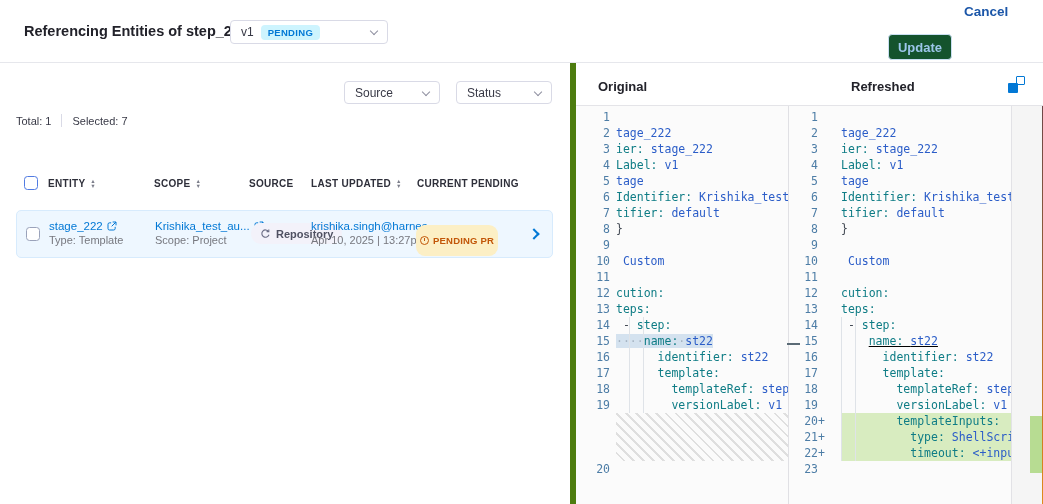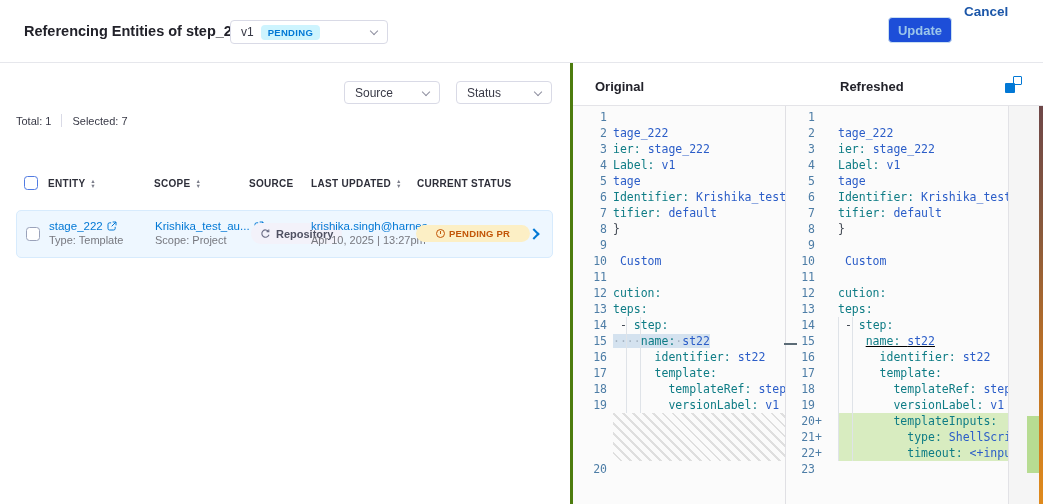--- a/index.html
+++ b/index.html
@@ -7,21 +7,21 @@
   body { font-family:"Liberation Sans", sans-serif; }
   #screen { position:relative; width:1043px; height:504px; background:#fff; overflow:hidden; }
 
   
   .topbar { position:absolute; left:0; top:0; width:1043px; height:63px; background:#fff; border-bottom:1px solid #e6e7ec; z-index:5; }
   .title { position:absolute; left:24px; top:23px; font-size:14.5px; font-weight:bold; color:#22222a; }
   .version-select { position:absolute; left:230px; top:20px; width:158px; height:24px; border:1px solid #d9dae6; border-radius:4px; background:#fff; display:flex; align-items:center; padding:0 10px; gap:7px; cursor:pointer; }
   .version-text { font-size:12px; color:#383946; }
   .stable-badge { font-size:9.5px; font-weight:bold; color:#0278d5; background:#cdf4fe; border-radius:4px; padding:2px 7px; letter-spacing:.3px; }
   .caret { width:6px; height:6px; border-right:1.4px solid #8f90a0; border-bottom:1.4px solid #8f90a0; transform:rotate(45deg); margin-left:auto; margin-top:-3px; flex:none; }
-  .update-btn { position:absolute; left:888px; top:17px; width:64px; height:26px; border:1px solid #c9dff2; border-radius:4px; background:#1d4ed8; color:#9cc6ea; font-size:13px; font-weight:bold; font-family:inherit; }
+  .update-btn { position:absolute; left:888px; top:34px; width:64px; height:26px; border:1px solid #c9dff2; border-radius:4px; background:#14532d; color:#9cc6ea; font-size:13px; font-weight:bold; font-family:inherit; }
   .cancel-btn { position:absolute; left:964px; top:4px; background:none; border:none; color:#1b56a8; font-size:13.5px; font-weight:bold; font-family:inherit; cursor:pointer; }
 
   
   .search-box { position:absolute; left:16px; top:81px; width:316px; height:23px; border:1px solid #d9dae6; border-radius:4px; background:#fff; display:flex; align-items:center; padding:0 8px; gap:7px; }
   .search-glyph { position:relative; width:10px; height:10px; flex:none; }
   .search-glyph::before { content:""; position:absolute; left:0; top:0; width:7px; height:7px; border:1.3px solid #9293a9; border-radius:50%; }
   .search-glyph::after { content:""; position:absolute; left:7px; top:7px; width:4px; height:1.4px; background:#9293a9; transform:rotate(45deg); transform-origin:0 0; }
   .search-input { border:none; outline:none; flex:1; font-size:12px; color:#383946; font-family:inherit; background:transparent; }
   .search-input::placeholder { color:#9a9bae; }
   .filter-select { position:absolute; top:81px; height:23px; border:1px solid #d9dae6; border-radius:4px; background:#fff; display:flex; align-items:center; padding:0 10px; font-size:12px; color:#383946; cursor:pointer; }
@@ -43,31 +43,31 @@
   .trow .cb.row { position:absolute; left:9px; top:16px; }
   .cell-main { font-size:11.5px; color:#0278d5; display:flex; align-items:center; gap:4px; white-space:nowrap; }
   .cell-sub { font-size:11px; color:#77787f; margin-top:2px; white-space:nowrap; }
   .ext-ic { width:10px; height:10px; flex:none; color:#0278d5; }
   .col-entity { position:absolute; left:32px; top:9px; }
   .col-scope { position:absolute; left:138px; top:9px; }
   .chip { position:absolute; left:234px; top:12px; height:21px; background:#f3f2fa; border-radius:10px; display:flex; align-items:center; gap:5px; padding:0 9px; font-size:11px; font-weight:bold; color:#4f5162; }
   .chip svg { width:11px; height:11px; color:#6b6d85; }
   .col-updated { position:absolute; left:294px; top:9px; width:128px; }
   .col-updated .cell-main { overflow:hidden; text-overflow:ellipsis; display:block; }
-  .status-badge { position:absolute; left:399px; top:14px; height:17px; background:#fcefc5; border-radius:9px; display:flex; align-items:center; gap:4px; padding:0 20px; font-size:9.5px; font-weight:bold; color:#c25608; letter-spacing:.2px; }
+  .status-badge { position:absolute; left:399px; top:14px; height:31px; background:#fcefc5; border-radius:9px; display:flex; align-items:center; gap:4px; padding:0 4px; font-size:9.5px; font-weight:bold; color:#c25608; letter-spacing:.2px; }
   .clock { position:relative; width:9px; height:9px; border:1.2px solid #c25608; border-radius:50%; flex:none; }
   .clock::before { content:""; position:absolute; left:3px; top:1px; width:1.2px; height:3px; background:#c25608; }
   .row-chevron { position:absolute; left:513px; top:19px; width:8px; height:8px; border-right:2px solid #0278d5; border-bottom:2px solid #0278d5; transform:rotate(-45deg); cursor:pointer; }
 
   
-  .diff-panel { position:absolute; left:570px; top:63px; width:473px; height:441px; background:#fbfbfb; border-left:3px solid #4d7c0f; }
+  .diff-panel { position:absolute; left:570px; top:63px; width:473px; height:441px; background:#fbfbfb; border-left:6px solid #4d7c0f; }
   .diff-head { position:absolute; left:0; top:0; width:473px; height:43px; background:#fff; border-bottom:1px solid #e4e4e8; }
   .pane-title { position:absolute; top:16px; font-size:13px; font-weight:bold; color:#22222a; }
   #orig-title { left:22px; }
-  #refr-title { left:235px;padding-left:32px; }
+  #refr-title { left:243px;padding-left:32px; }
   .copy-ic { position:absolute; left:432px; top:13px; width:17px; height:17px; cursor:pointer; }
   .copy-ic .back { position:absolute; right:0; top:0; width:9px; height:9px; border:1.6px solid #0278d5; border-radius:1px; background:#fff; }
   .copy-ic .front { position:absolute; left:0; bottom:0; width:10px; height:10px; background:#0278d5; border-radius:1px; }
 
   .code-area { position:absolute; left:0; top:43px; width:473px; height:398px; }
   .pane { position:absolute; top:0; height:398px; overflow:hidden; font-family:"DejaVu Sans Mono", monospace; font-size:11.5px; }
   #pane-original { left:0; width:213px; border-right:1px solid #e0e0e4; }
   #pane-refreshed { left:213px; width:222px; }
   .lines { padding-top:3px; position:relative; }
   .cl { display:flex; height:16px; line-height:16px; white-space:pre; }
@@ -141,21 +141,21 @@
       <span>SOURCE</span>
     </div>
     <div class="th" style="left:311px">
       <span>LAST UPDATED</span>
       <span class="sort">
           <span>▲</span>
           <span>▼</span>
         </span>
     </div>
     <div class="th" style="left:417px">
-      <span>CURRENT STATUS</span>
+      <span>CURRENT PENDING</span>
     </div>
   </div>
 
   <div class="trow">
     <span class="cb row"></span>
     <div class="col-entity">
       <div class="cell-main">
         <span>stage_222</span>
         <svg class="ext-ic" viewBox="0 0 12 12">
             <path d="M5 2.2H3A1.8 1.8 0 0 0 1.2 4v5A1.8 1.8 0 0 0 3 10.8h5A1.8 1.8 0 0 0 9.8 9V7" fill="none" stroke="currentColor" stroke-width="1.2"></path>

